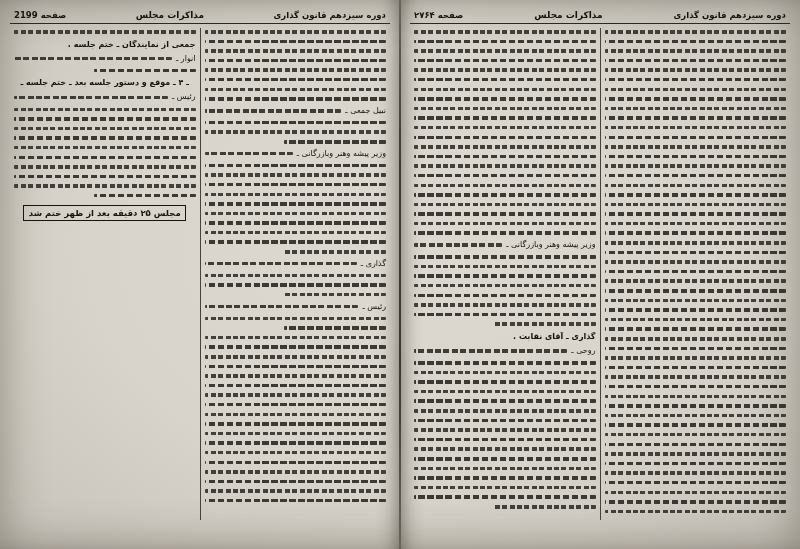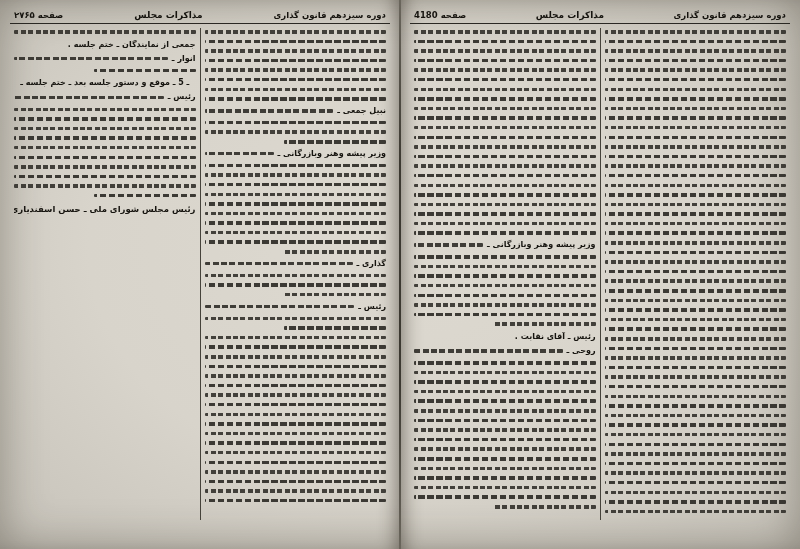--- a/index.html
+++ b/index.html
@@ -75,21 +75,21 @@
   .line:nth-child(odd){
     background-image:repeating-linear-gradient(to left, var(--ink) 0 5px, rgba(0,0,0,0) 5px 7.4px);
     opacity:.88;
   }
   .hline{
     display:flex;align-items:center;gap:4px;
     flex:0 0 auto;
     min-height:8px;
   }
   .hline .ht{
-    font-size:8px;font-weight:bold;line-height:8px;
+    font-size:8px;font-weight:normal;line-height:8px;
     color:var(--heading_ink);white-space:nowrap;
   }
   .hline .hs{
     flex:1;height:3.5px;border-radius:1px;
     background-image:repeating-linear-gradient(to left, var(--ink) 0 6px, rgba(0,0,0,0) 6px 8.4px);
     opacity:.9;
   }
   .boldline{
     font-size:8px;font-weight:bold;line-height:9px;
     color:var(--heading_ink);white-space:nowrap;overflow:hidden;
@@ -120,21 +120,21 @@
 </style>
 </head>
 <body>
 
 <div class="spread">
 
   <section class="page pleft">
     <header class="hdr">
       <span class="seg">دوره سیزدهم قانون گذاری</span>
       <span class="seg segc">مذاکرات مجلس</span>
-      <span class="seg">صفحه ۲۷۶۵</span>
+      <span class="seg">صفحه 2199</span>
     </header>
     <div class="cols">
       <div class="col first">
           <div class="line" style="width: 100%;"></div>
           <div class="line" style="width: 100%;"></div>
           <div class="line" style="width: 100%;"></div>
           <div class="line" style="width: 100%;"></div>
           <div class="line" style="width: 100%;"></div>
           <div class="line" style="width: 100%;"></div>
           <div class="line" style="width: 100%;"></div>
@@ -193,47 +193,47 @@
           <div class="line" style="width: 100%;"></div>
         </div>
       <div class="col">
           <div class="line" style="width: 100%;"></div>
           <div class="boldline">جمعی از نمایندگان ـ ختم جلسه .</div>
           <div class="hline">
             <span class="ht">انوار ـ</span>
             <span class="hs"></span>
           </div>
           <div class="line" style="width: 56%;"></div>
-          <div class="centerline">ـ 5 ـ موقع و دستور جلسه بعد ـ ختم جلسه ـ</div>
+          <div class="centerline">ـ ۴ ـ موقع و دستور جلسه بعد ـ ختم جلسه ـ</div>
           <div class="hline">
             <span class="ht">رئیس ـ</span>
             <span class="hs"></span>
           </div>
           <div class="line" style="width: 100%;"></div>
           <div class="line" style="width: 100%;"></div>
           <div class="line" style="width: 100%;"></div>
           <div class="line" style="width: 100%;"></div>
           <div class="line" style="width: 100%;"></div>
           <div class="line" style="width: 100%;"></div>
           <div class="line" style="width: 100%;"></div>
           <div class="line" style="width: 100%;"></div>
           <div class="line" style="width: 100%;"></div>
           <div class="line" style="width: 56%;"></div>
-          <div class="signline">رئیس مجلس شورای ملی ـ حسن اسفندیاری</div>
+          <div class="boxedline">مجلس ۲۵ دقیقه بعد از ظهر ختم شد</div>
         </div>
     </div>
   </section>
 
   <div class="gutter"></div>
 
   <section class="page pright">
     <header class="hdr">
       <span class="seg">دوره سیزدهم قانون گذاری</span>
       <span class="seg segc">مذاکرات مجلس</span>
-      <span class="seg">صفحه 4180</span>
+      <span class="seg">صفحه ۲۷۶۴</span>
     </header>
     <div class="cols">
       <div class="col first">
           <div class="line" style="width: 100%;"></div>
           <div class="line" style="width: 100%;"></div>
           <div class="line" style="width: 100%;"></div>
           <div class="line" style="width: 100%;"></div>
           <div class="line" style="width: 100%;"></div>
           <div class="line" style="width: 100%;"></div>
           <div class="line" style="width: 100%;"></div>
@@ -310,21 +310,21 @@
             <span class="hs"></span>
           </div>
           <div class="line" style="width: 100%;"></div>
           <div class="line" style="width: 100%;"></div>
           <div class="line" style="width: 100%;"></div>
           <div class="line" style="width: 100%;"></div>
           <div class="line" style="width: 100%;"></div>
           <div class="line" style="width: 100%;"></div>
           <div class="line" style="width: 100%;"></div>
           <div class="line" style="width: 56%;"></div>
-          <div class="boldline">رئیس ـ آقای نقابت .</div>
+          <div class="boldline">گذاری ـ آقای نقابت .</div>
           <div class="hline">
             <span class="ht">روحی ـ</span>
             <span class="hs"></span>
           </div>
           <div class="line" style="width: 100%;"></div>
           <div class="line" style="width: 100%;"></div>
           <div class="line" style="width: 100%;"></div>
           <div class="line" style="width: 100%;"></div>
           <div class="line" style="width: 100%;"></div>
           <div class="line" style="width: 100%;"></div>

